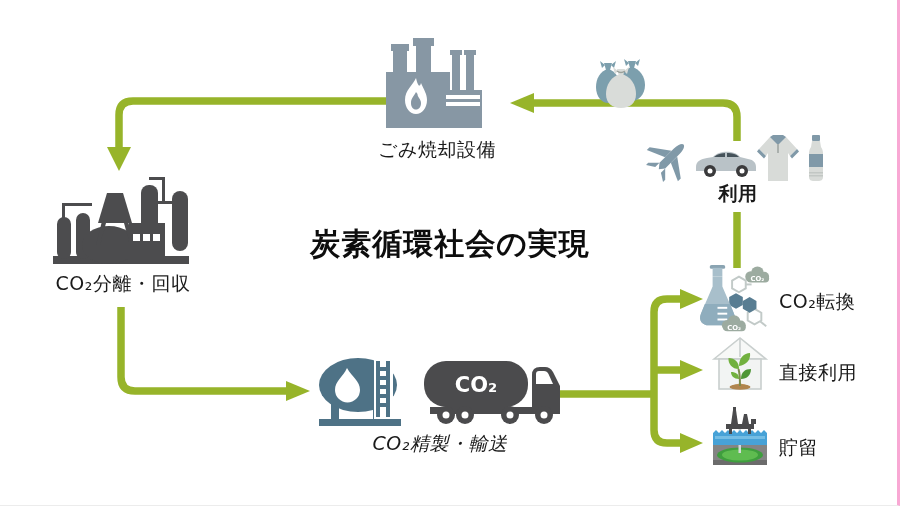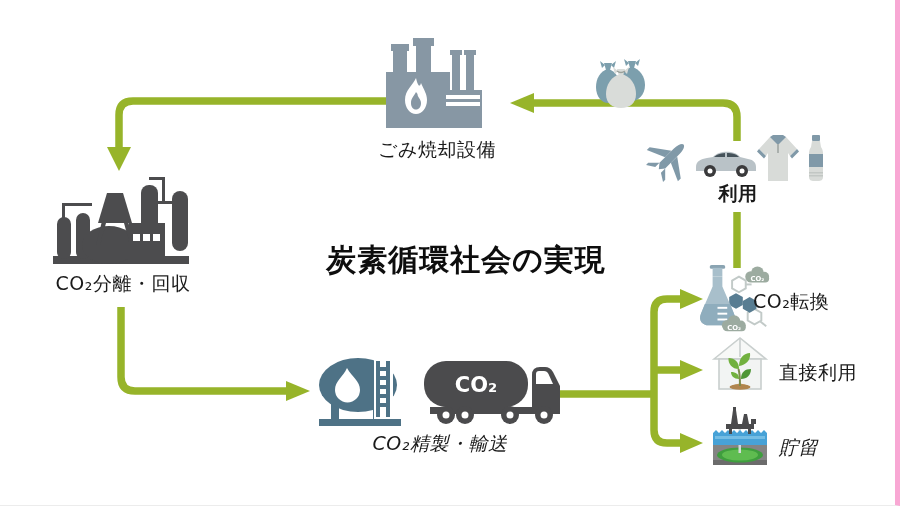--- a/index.html
+++ b/index.html
@@ -1,30 +1,30 @@
 <!DOCTYPE html>
 <html style="--color-arrow: #97b42a; --color-blue-gray: #8797a4; --color-dark-gray: #4c4c4e; --color-steel: #4e7286;"><head>
 <meta charset="utf-8">
 <style>
   html,body{margin:0;padding:0;background:#fff;}
   .stage{
     position:relative;width:900px;height:506px;background:#ffffff;
     overflow:hidden;font-family:"DejaVu Sans","Liberation Sans",sans-serif;
-    border-right:5px solid #f9a8d4;border-bottom:1px solid #ececec;box-sizing:border-box;
+    border-right:3px solid #f9a8d4;border-bottom:1px solid #ececec;box-sizing:border-box;
   }
   .layer{position:absolute;left:0;top:0;width:900px;height:506px;}
   .icon{position:absolute;}
   .icon svg{display:block;width:100%;height:100%;}
   .node-label{
     position:absolute;font-size:19px;color:#1a1a1a;letter-spacing:0.5px;
     white-space:nowrap;
   }
   .centered{text-align:center;}
   .title{
-    position:absolute;left:250px;top:224px;width:400px;margin:16px;
+    position:absolute;left:250px;top:224px;width:400px;margin:0;
     font-size:30px;font-weight:bold;color:#0d0d0d;text-align:center;letter-spacing:1px;
   }
   .stroke-accent{stroke:var(--color-arrow,#97b42a);}
   .fill-accent{fill:var(--color-arrow,#97b42a);}
   .arrowline{fill:none;stroke-width:7.5;}
 </style>
 </head>
 <body>
 
 <div class="stage">
@@ -243,21 +243,21 @@
       </g>
       <g transform="translate(24,52)">
         <circle cx="8" cy="12" r="5.5" fill="#9caba0"></circle>
           <circle cx="15" cy="8" r="6.5" fill="#9caba0"></circle>
         <circle cx="22" cy="12" r="5" fill="#9caba0"></circle>
           <rect x="4" y="10" width="23" height="8" rx="4" fill="#9caba0"></rect>
         <text x="15" y="16.5" fill="#ffffff" font-size="7" font-weight="bold" text-anchor="middle">CO₂</text>
       </g>
     </svg>
   </div>
-  <div class="node-label" style="left:753px;top:289px;">CO₂転換</div>
+  <div class="node-label" style="left:779px;top:289px;">CO₂転換</div>
 
   <div class="icon" style="left:711px;top:335px;width:58px;height:58px;">
     <svg viewBox="0 0 58 58">
       <path d="M3,24 L29,3 L55,24 Z" fill="#f7f8f7" stroke="#c9cfce" stroke-width="1.6"></path>
       <line x1="29" y1="3" x2="29" y2="22" stroke="#c9cfce" stroke-width="1.6"></line>
       <rect x="8" y="24" width="42" height="30" fill="#f2f4f3" stroke="#c9cfce" stroke-width="1.6"></rect>
       <path d="M19,52 Q29,45 39,52 Z" fill="#c79a60"></path>
       <ellipse cx="29" cy="52" rx="10.5" ry="2.8" fill="#b0854e"></ellipse>
       <path d="M29,51 C29,43 29,39 27.5,34" stroke="#7c8c4c" stroke-width="2" fill="none"></path>
       <path d="M28,34 C21,34 17,29 17.5,23 C24,23 28,27 28,34 Z" fill="#72b13f"></path>
@@ -281,17 +281,17 @@
         <rect x="15" y="19" width="28" height="5"></rect>
         <path d="M20,19 L22,5 L25,5 L27,19 Z"></path>
         <rect x="22" y="2" width="3" height="4"></rect>
         <path d="M31,19 L33,9 L36,9 L38,19 Z"></path>
         <rect x="40" y="14" width="5" height="5"></rect>
         <rect x="18" y="24" width="3" height="5"></rect>
         <rect x="37" y="24" width="3" height="5"></rect>
       </g>
     </svg>
   </div>
-  <div class="node-label" style="left:779px;top:435px;font-style:italic;">貯留</div>
+  <div class="node-label" style="left:779px;top:435px;">貯留</div>
 
   <h1 class="title">炭素循環社会の実現</h1>
 
 </div>
 
 </body></html>

